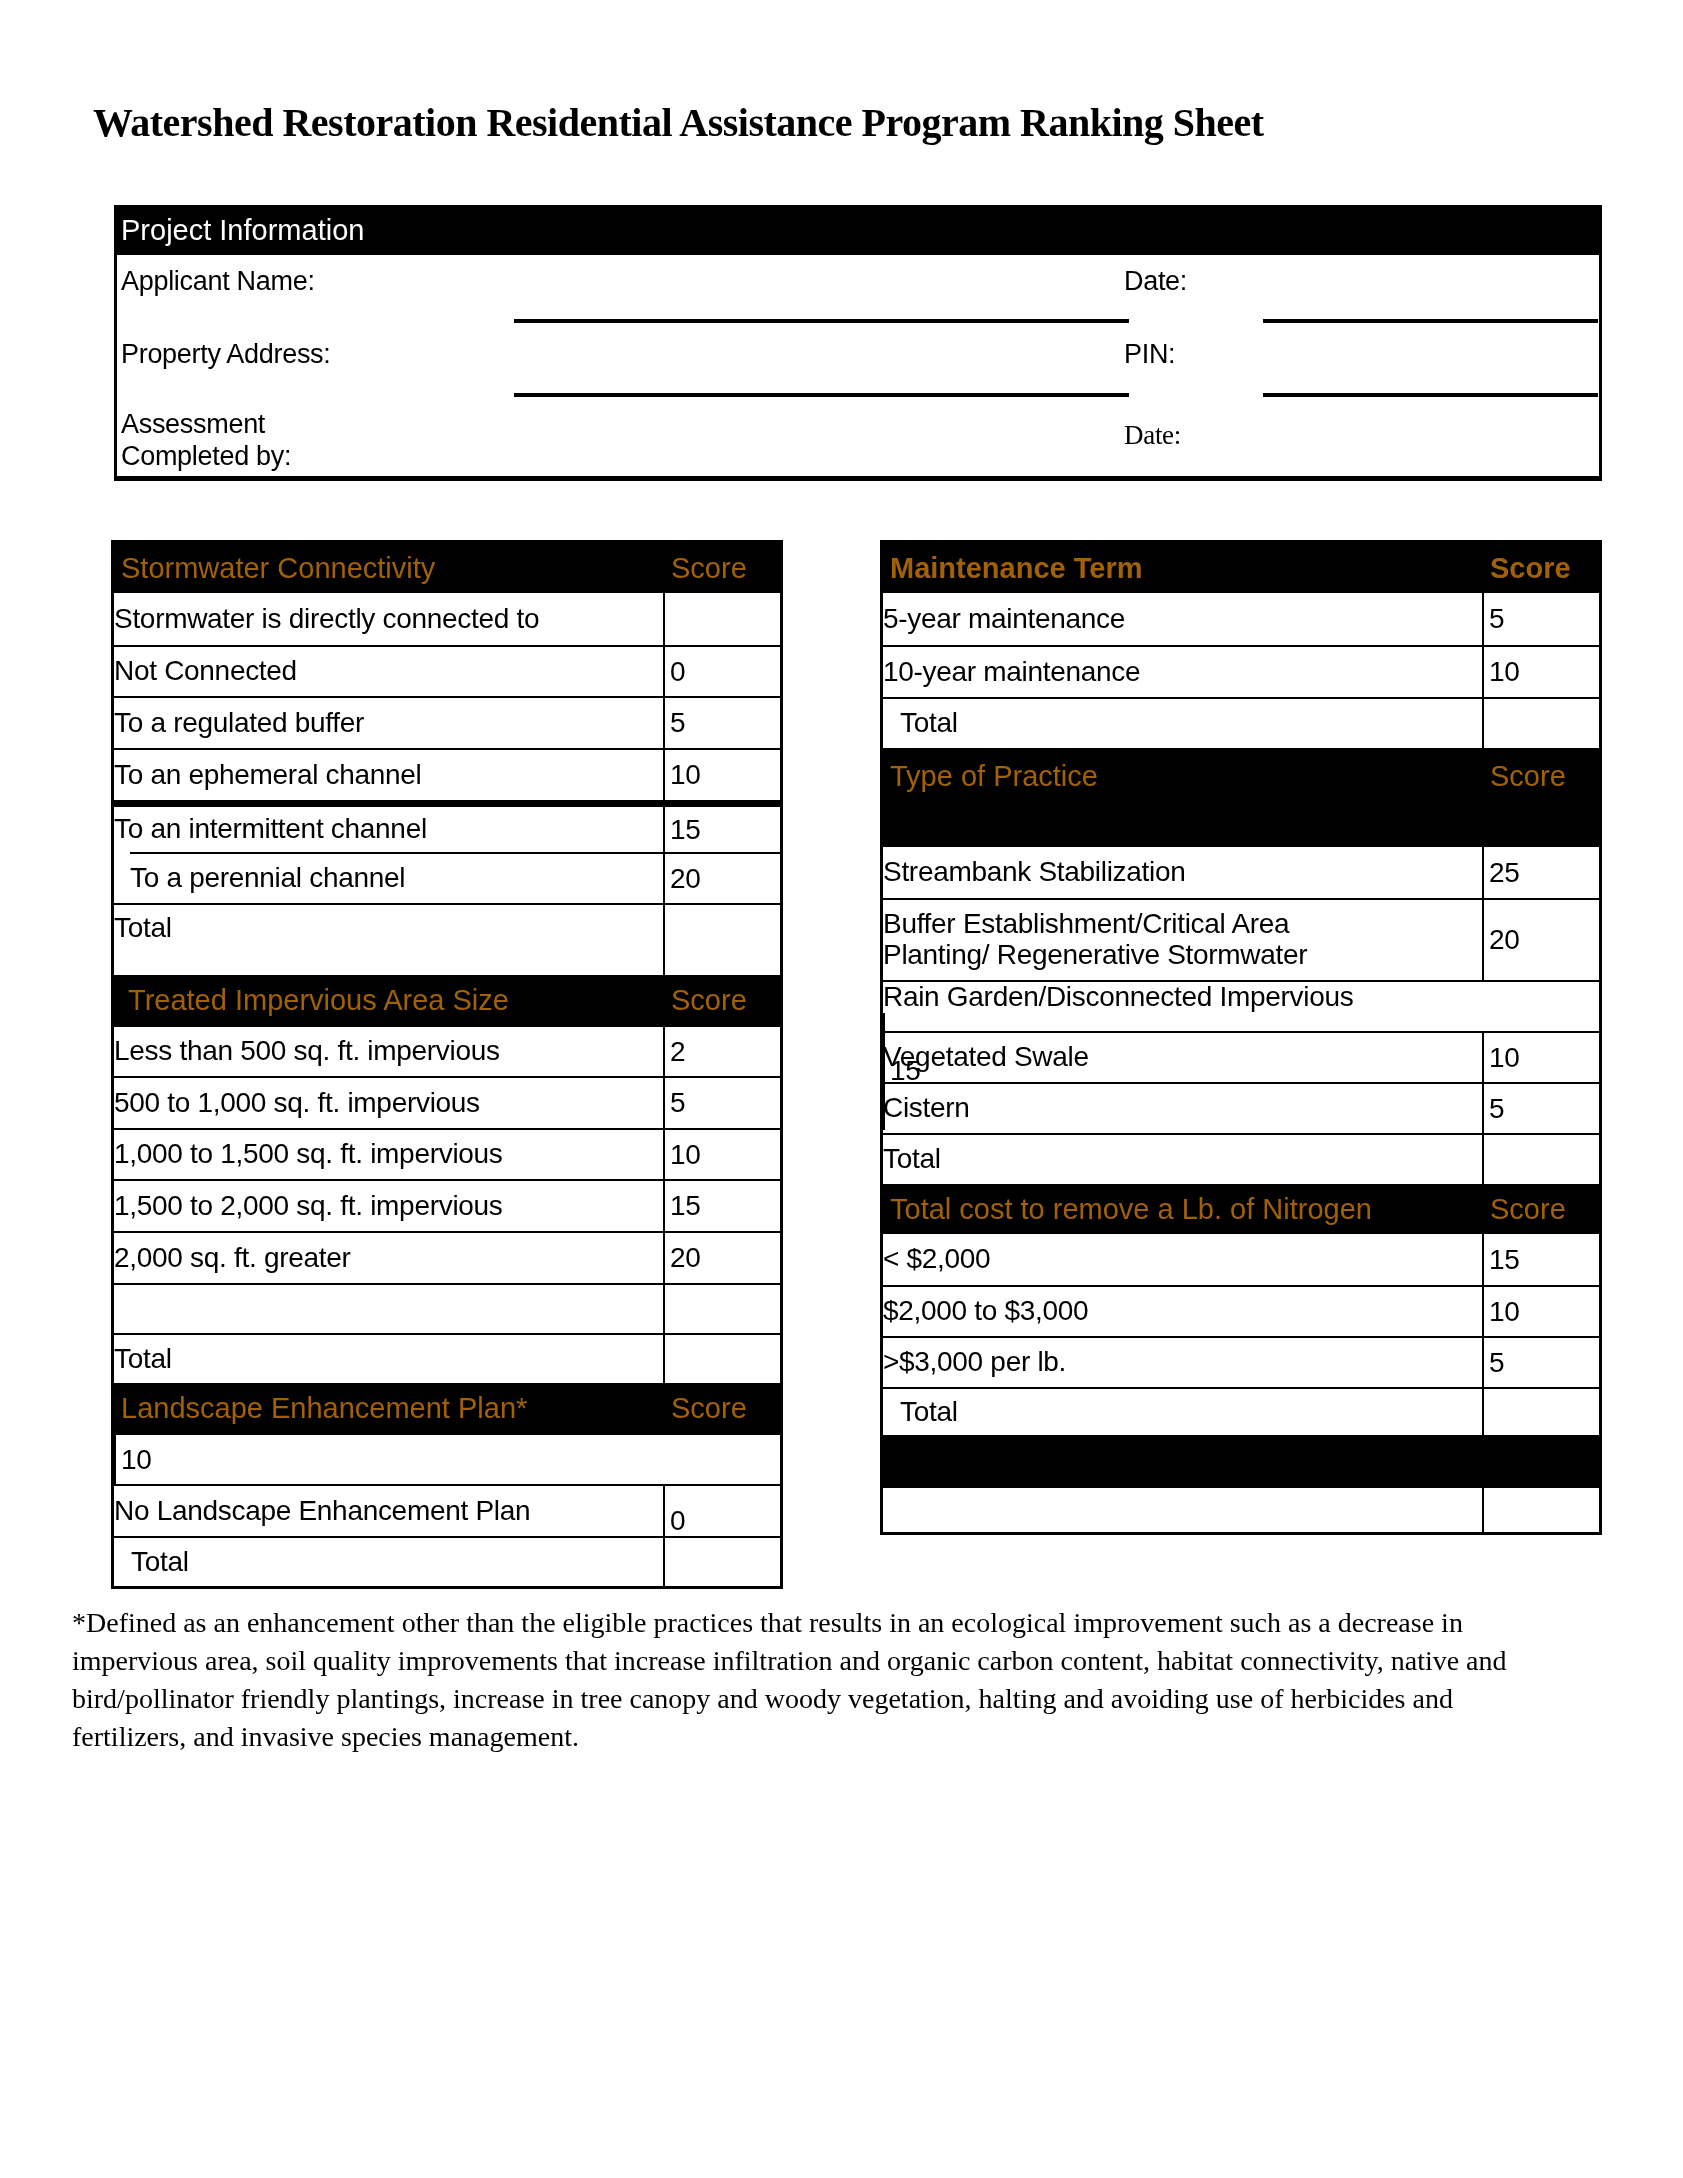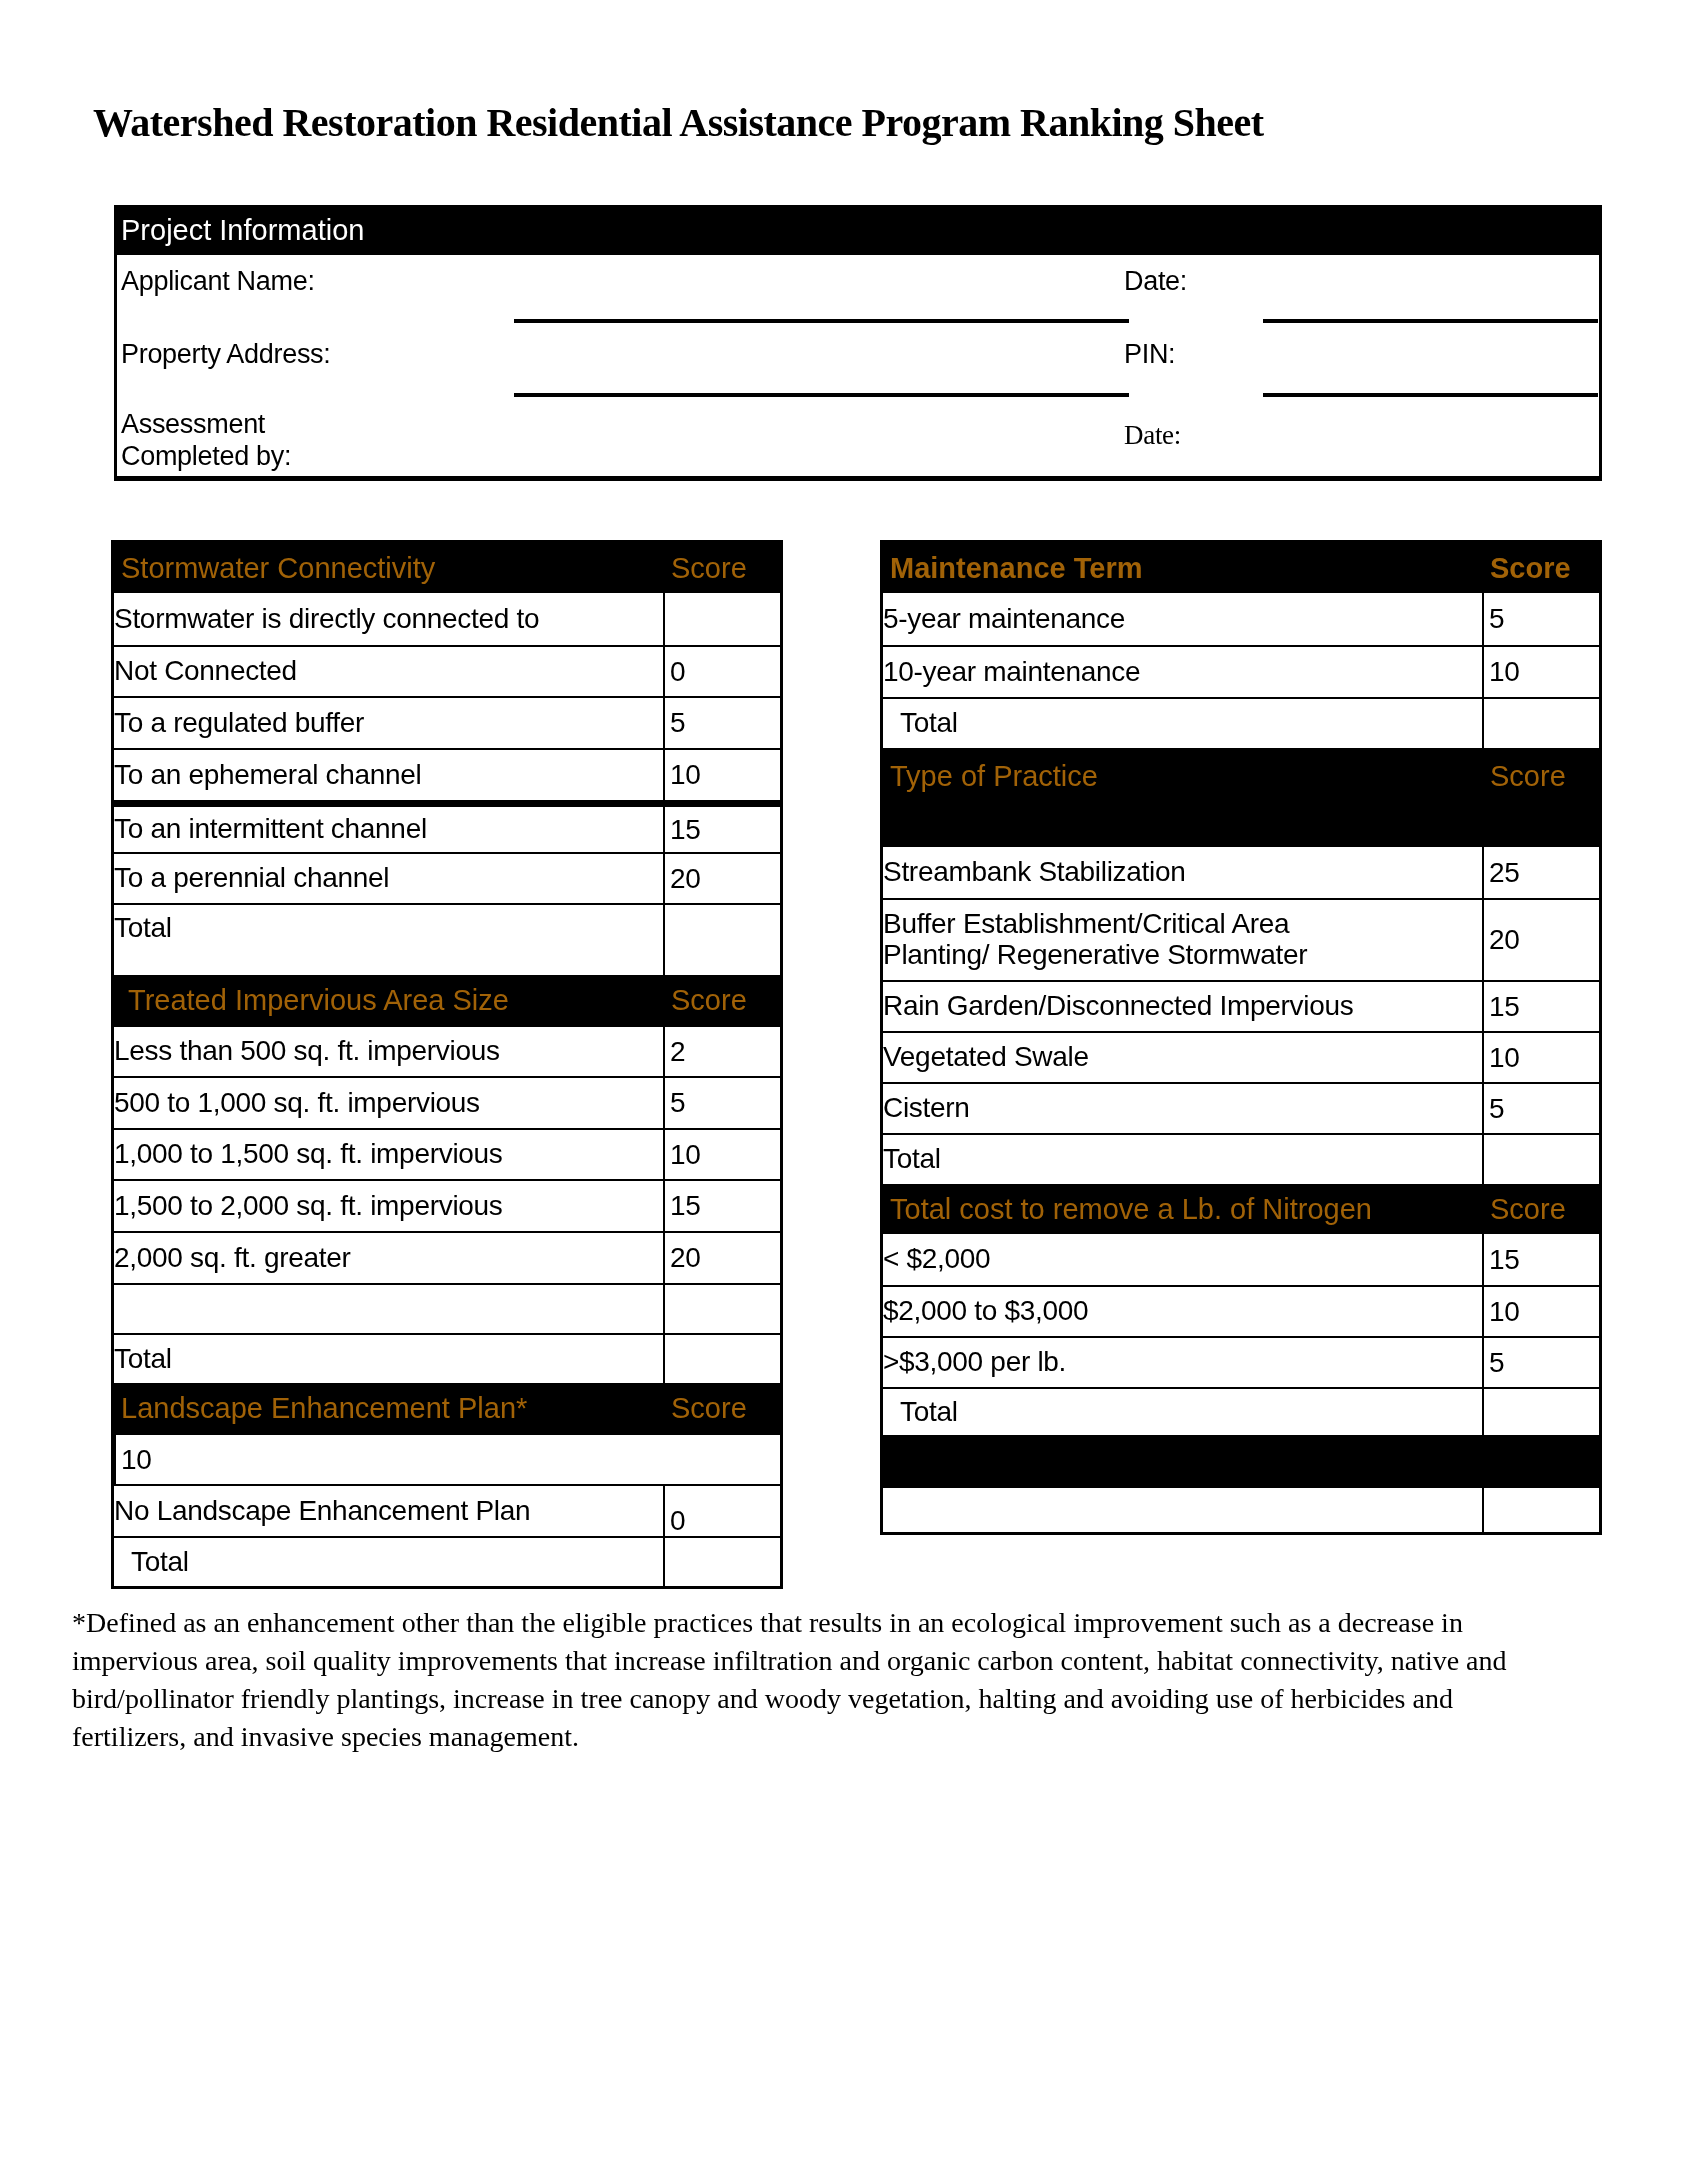--- a/index.html
+++ b/index.html
@@ -159,21 +159,21 @@
       <div class="ts">5</div>
     </div>
     <div class="trow" style="height:52px;">
       <div class="tl">To an ephemeral channel</div>
       <div class="ts">10</div>
     </div>
     <div class="trow thick" style="height:52px;">
       <div class="tl">To an intermittent channel</div>
       <div class="ts">15</div>
     </div>
-    <div class="trow" style="height:51px;">
+    <div class="trow" style="height:51px;margin-left:16px;">
       <div class="tl">To a perennial channel</div>
       <div class="ts">20</div>
     </div>
     <div class="trow" style="height:72px;">
       <div class="tl" style="align-items:flex-start; padding-top:8px;">Total</div>
       <div class="ts"></div>
     </div>
 
     <div class="thead" style="height:50px;">
       <div class="th-l ind-sm">Treated Impervious Area Size</div>
@@ -251,21 +251,21 @@
     <div class="trow" style="height:51px; border-top:0;">
       <div class="tl">Streambank Stabilization</div>
       <div class="ts">25</div>
     </div>
     <div class="trow" style="height:82px;">
       <div class="tl">
           <span class="wrapbox" style="width:515px;">Buffer Establishment/Critical Area Planting/ Regenerative Stormwater</span>
         </div>
       <div class="ts">20</div>
     </div>
-    <div class="trow" style="height:51px;">
+    <div class="trow" style="height:51px;flex-direction:column;">
       <div class="tl">Rain Garden/Disconnected Impervious</div>
       <div class="ts">15</div>
     </div>
     <div class="trow" style="height:51px;">
       <div class="tl">Vegetated Swale</div>
       <div class="ts">10</div>
     </div>
     <div class="trow" style="height:51px;">
       <div class="tl">Cistern</div>
       <div class="ts">5</div>

